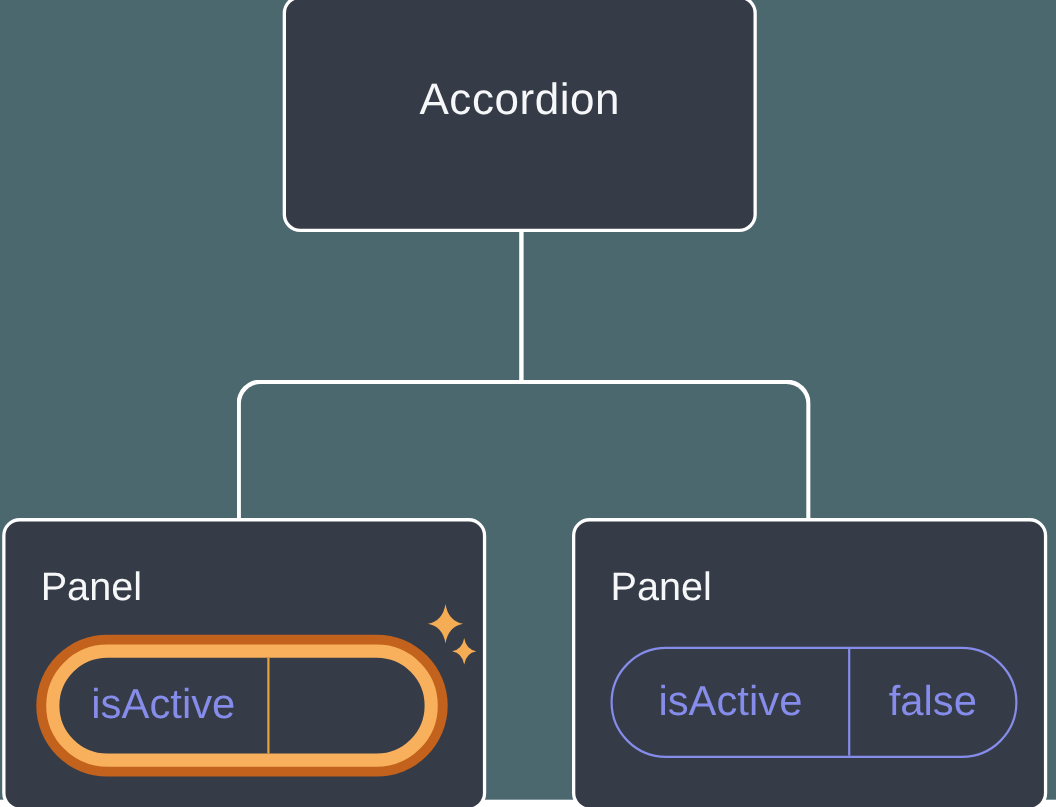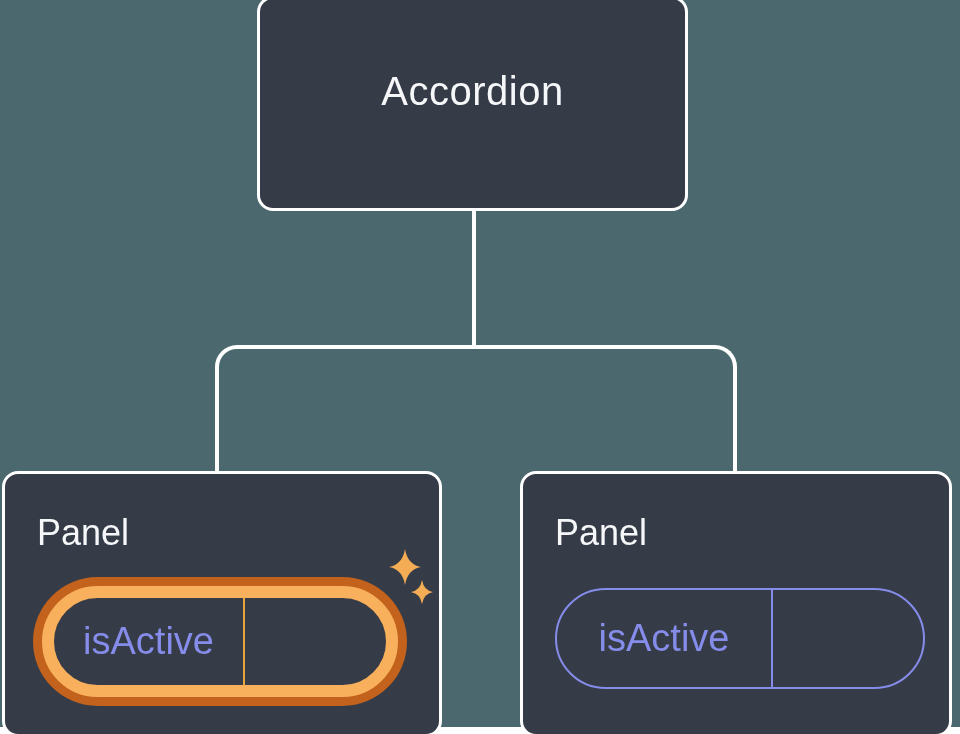--- a/index.html
+++ b/index.html
@@ -100,15 +100,16 @@
     <path fill="#F5AD55" d="M21 3 Q23.5 18.5 37 21 Q23.5 23.5 21 39 Q18.5 23.5 5 21 Q18.5 18.5 21 3 Z"></path>
     <path fill="#F5AD55" d="M38 34 Q39.7 44.3 49 46 Q39.7 47.7 38 58 Q36.3 47.7 27 46 Q36.3 44.3 38 34 Z"></path>
   </svg>
 
   <div class="node node-panel-right">
     <div class="panel-title">Panel</div>
   </div>
   <div class="pill pill-normal">
     <div class="pill-cell cell-key">isActive</div>
     <div class="divider"></div>
+    <div class="pill-cell cell-value">false</div>
   </div>
 
 </div>
 
 </body></html>

